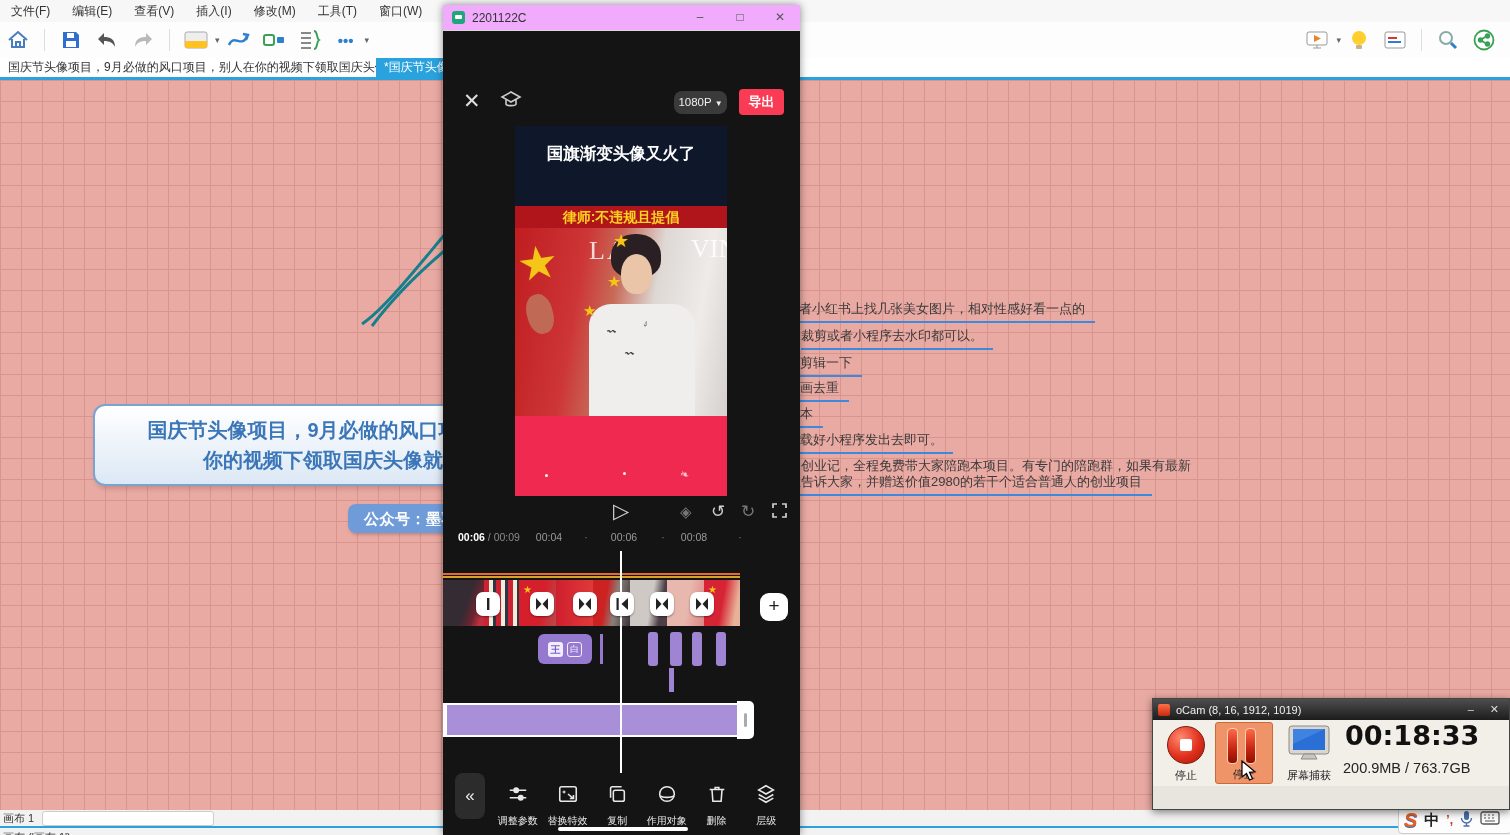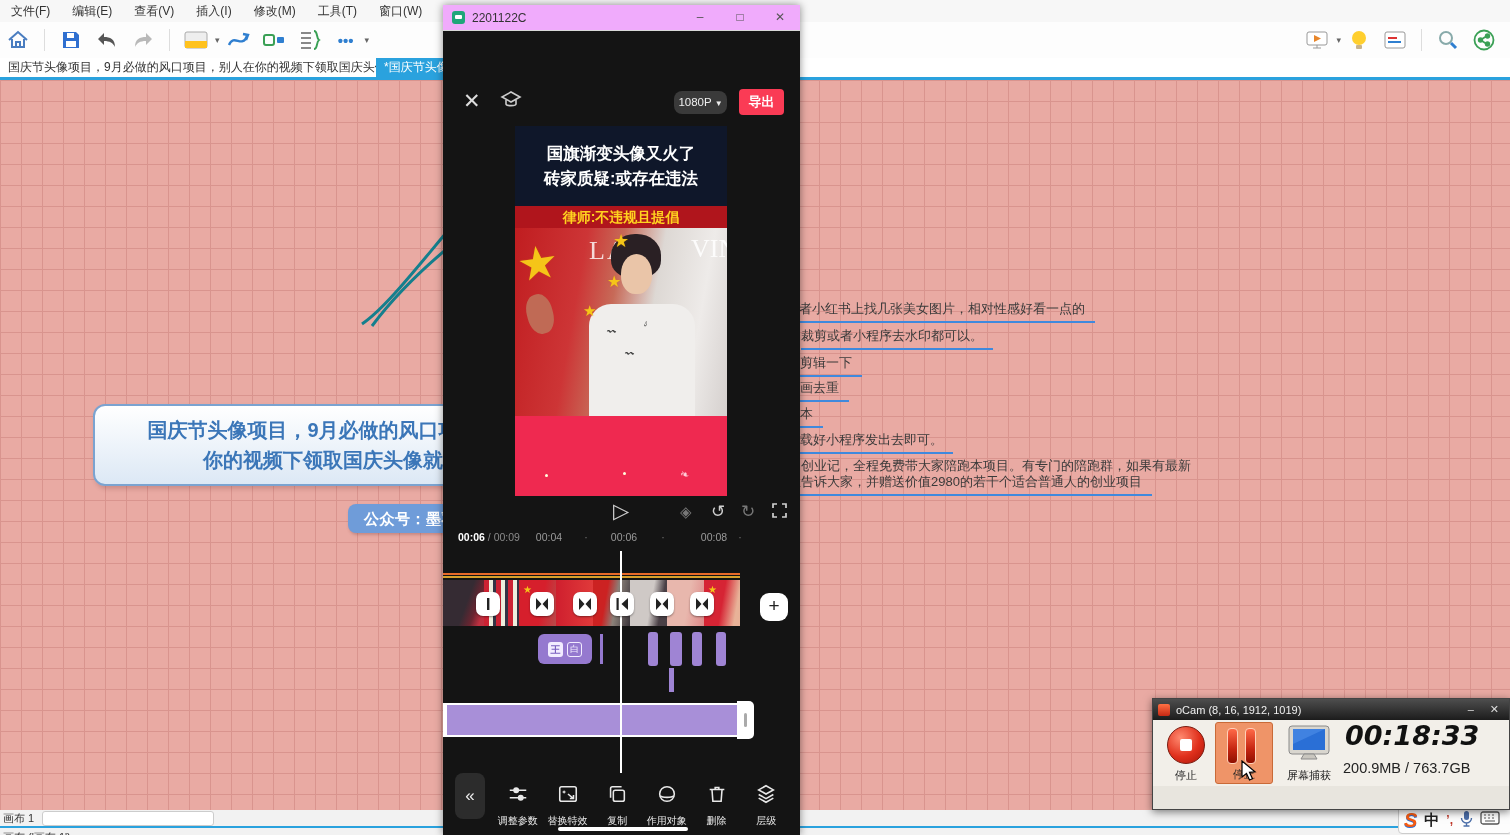--- a/index.html
+++ b/index.html
@@ -128,21 +128,21 @@
   .oc-body{position:relative;height:66px;background:#f2efe9;}
   .oc-stop{position:absolute;left:14px;top:6px;width:38px;height:38px;border-radius:50%;
     background:radial-gradient(circle at 35% 30%,#ff8a70,#e0301c 55%,#a81408);border:1px solid #7a190e;box-sizing:border-box;}
   .oc-stop::after{content:"";position:absolute;left:12px;top:12px;width:12px;height:12px;background:#fff;border-radius:2px;}
   .oc-lbl{position:absolute;font-size:11px;color:#222;}
   .oc-pause{position:absolute;left:62px;top:2px;width:58px;height:62px;background:#ef9468;border:1px solid #c96a38;
     border-radius:3px;box-sizing:border-box;}
   .oc-bar{position:absolute;top:5px;width:11px;height:36px;border-radius:4px;
     background:linear-gradient(#ff6a48,#c42410 60%,#8e1000);border:1px solid #ffd0b8;box-sizing:border-box;}
   .oc-mon{position:absolute;left:130px;top:4px;width:52px;height:40px;display:flex;justify-content:center;}
-  .oc-time{position:absolute;left:192px;top:0px;font-size:27px;font-weight:bold;color:#111;font-family:"DejaVu Sans",sans-serif;font-style:italic;}
+  .oc-time{position:absolute;left:192px;top:0px;font-size:27px;font-weight:bold;color:#111;font-family:"DejaVu Sans",sans-serif;}
   .oc-size{position:absolute;left:190px;top:40px;font-size:14.5px;color:#222;text-align:center;}
   
   .ime{position:absolute;left:1398px;top:806px;width:114px;height:28px;background:#fdfdfd;border:1px solid #ccc;
     border-radius:4px;z-index:55;display:flex;align-items:center;gap:7px;padding-left:5px;box-sizing:border-box;}
   .ime-s{color:#f55b12;font-weight:bold;font-style:italic;font-size:20px;text-shadow:0 1px 0 #2a6fd6;}
   .ime-zh{font-size:15px;color:#222;font-weight:bold;}
   .ime-punct{font-size:12px;color:#c0392b;font-weight:bold;}
   .cursor{position:absolute;z-index:100;}
 </style>
 </head>
@@ -310,21 +310,20 @@
         <svg width="24" height="22" viewBox="0 0 24 22" fill="none" stroke="#ccc" stroke-width="1.6">
             <path d="M12 3 L21 8 L12 13 L3 8 Z"></path>
             <path d="M7 11v4c0 2.2 10 2.2 10 0v-4"></path>
           </svg></span>
       <span class="ap-res"><span>1080P</span> <span style="font-size:8px;">▼</span></span>
       <span class="ap-export">导出</span>
 
       <div class="preview">
         <div class="pv-head">
           <div>国旗渐变头像又火了</div>
-          <div>砖家质疑:或存在违法</div>
         </div>
         <div class="pv-badge">律师:不违规且提倡</div>
         <div class="pv-photo">
           <span class="pv-la">LA</span>
           <span class="pv-vin">VIN</span>
           <span class="pv-hair"></span>
           <span class="pv-face"></span>
           <span class="pv-sweater"></span>
           <span class="pv-mark" style="left:92px;top:96px;">〰</span>
           <span class="pv-mark" style="left:128px;top:88px;">᭣</span>
@@ -346,21 +345,21 @@
       <span class="ctrl" style="left:237px;top:472px;font-size:15px;color:#777;">◈</span>
       <span class="ctrl" style="left:268px;top:470px;font-size:17px;">↺</span>
       <span class="ctrl" style="left:298px;top:470px;font-size:17px;color:#777;">↻</span>
       <span class="ctrl" style="left:329px;top:472px;">
         <svg width="15" height="15" viewBox="0 0 15 15" fill="none" stroke="#cfcfcf" stroke-width="1.7">
             <path d="M1 5V1h4M10 1h4v4M14 10v4h-4M5 14H1v-4"></path>
           </svg></span>
 
       <div class="time-row">
         <span class="time-cur"><b>00:06</b> <span class="tot">/ <span>00:09</span></span></span>
-        <span id="ruler-ticks"><span class="tick" style="left: 106px;">00:04</span><span class="tick" style="left: 181px;">00:06</span><span class="tick" style="left: 271px;">00:08</span><span class="tickdot" style="left: 143px;">·</span><span class="tickdot" style="left: 220px;">·</span><span class="tickdot" style="left: 297px;">·</span></span>
+        <span id="ruler-ticks"><span class="tick" style="left: 106px;">00:04</span><span class="tick" style="left: 181px;">00:06</span><span class="tick" style="left: 251px;">00:08</span><span class="tickdot" style="left: 143px;">·</span><span class="tickdot" style="left: 220px;">·</span><span class="tickdot" style="left: 297px;">·</span></span>
       </div>
 
       <div class="selline1"></div>
       <div class="selline2"></div>
       <div class="thumbs" id="thumbs">
           <div class="thumb" style="width: 41px; background: linear-gradient(110deg, rgb(53, 43, 51) 55%, rgb(107, 36, 48) 75%, rgb(192, 48, 64) 90%);"></div>
           <div class="thumb" style="width: 35px; background: repeating-linear-gradient(90deg, rgb(204, 34, 51) 0px, rgb(204, 34, 51) 5px, rgb(238, 238, 221) 5px, rgb(238, 238, 221) 9px, rgb(51, 51, 68) 9px, rgb(51, 51, 68) 12px), repeating-linear-gradient(0deg, rgba(255, 255, 255, 0.35) 0px, rgba(255, 255, 255, 0.35) 6px, rgba(0, 0, 0, 0.35) 6px, rgba(0, 0, 0, 0.35) 12px);"></div>
           <div class="thumb" style="width: 37px; background: linear-gradient(100deg, rgb(214, 31, 44) 60%, rgb(184, 74, 74));">
             <span class="tstar">★</span>
           </div>

